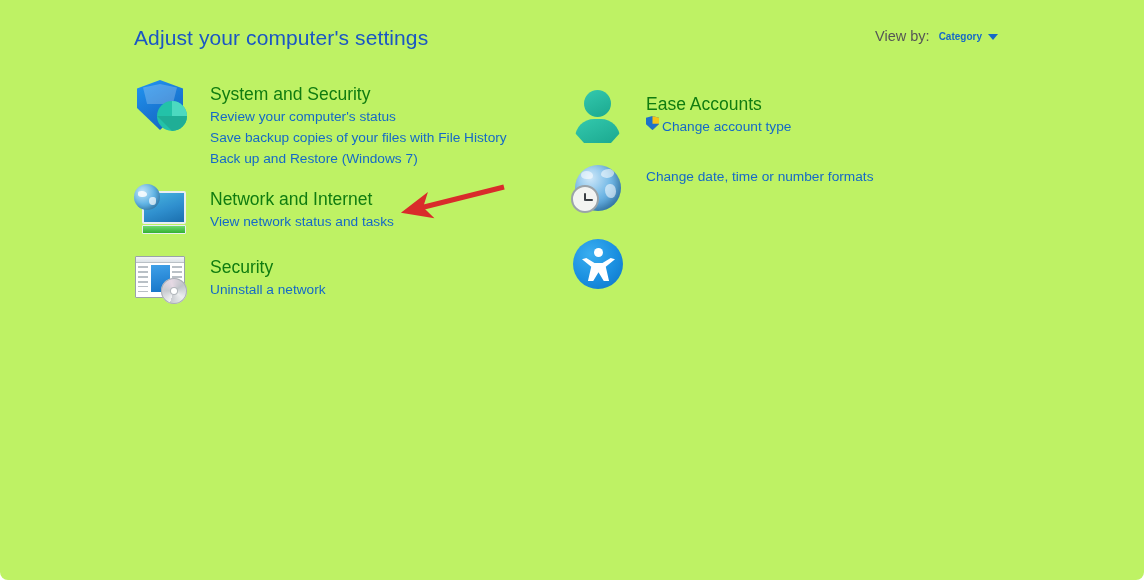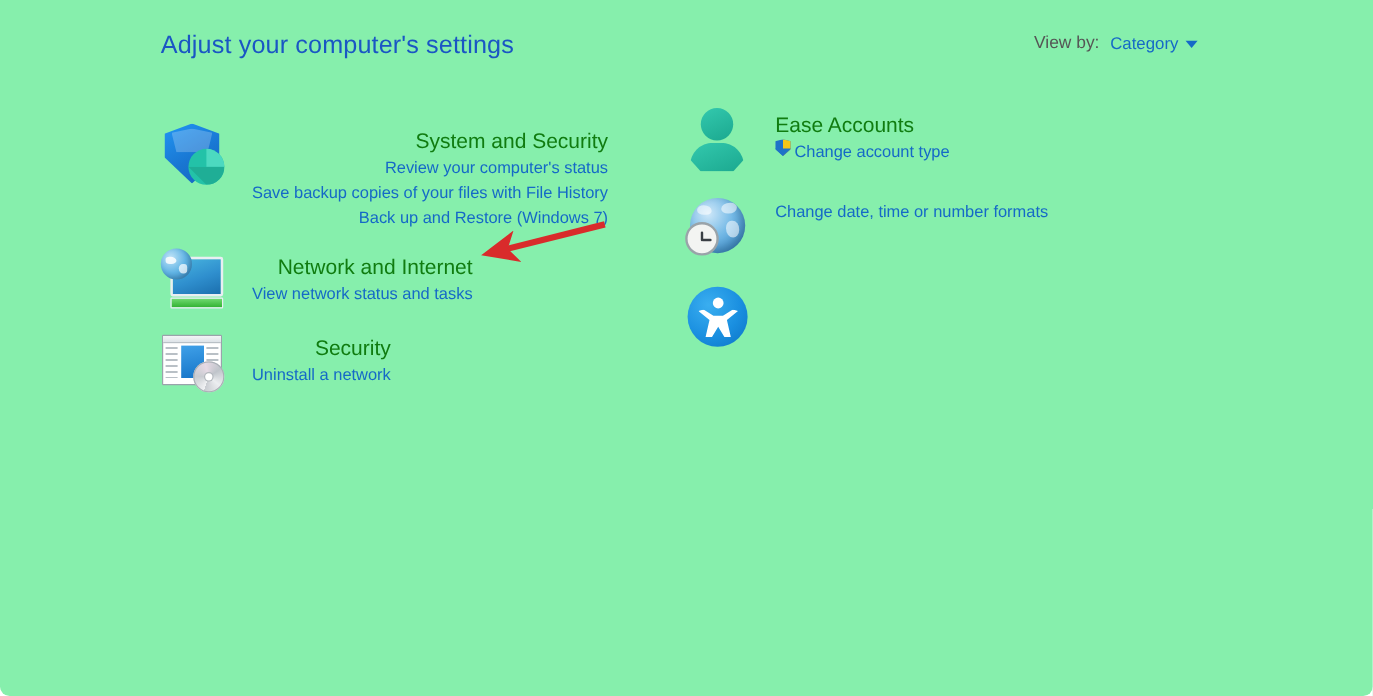--- a/index.html
+++ b/index.html
@@ -16,21 +16,21 @@
     position: relative;
     border-bottom-left-radius: 8px;
     border-bottom-right-radius: 8px;
   }
 
   #root {
     position: absolute;
     left: 0; top: 0;
     width: 1144px;
     height: 580px;
-    background: #86efac;
+    background: #bef264;
   }
 
   
   .page-title {
     position: absolute;
     left: 134px;
     top: 26px;
     font-size: 21px;
     color: #1a56c4;
     letter-spacing: 0.1px;
@@ -44,34 +44,35 @@
     display: flex;
     align-items: center;
     gap: 9px;
     white-space: nowrap;
   }
   .viewby-label {
     font-size: 14.5px;
     color: #555555;
   }
   .viewby-value {
-    font-size: 14px;
+    font-size: 10px;
     color: #1569c7;
+    font-weight: bold;
   }
   .caret {
     width: 0; height: 0;
     border-left: 5px solid transparent;
     border-right: 5px solid transparent;
     border-top: 6px solid #1569c7;
     margin-left: -3px;
     margin-top: 2px;
   }
 
   
-  .col-left  { position: absolute; left: 134px;  top: 101px; width: 430px; text-align: right; }
+  .col-left  { position: absolute; left: 134px;  top: 78px; width: 430px; }
   .col-right { position: absolute; left: 570px;  top: 88px; width: 440px; }
 
   .category {
     position: relative;
     display: flex;
     align-items: flex-start;
     margin-bottom: 8px;
   }
   .cat-icon {
     width: 56px;

